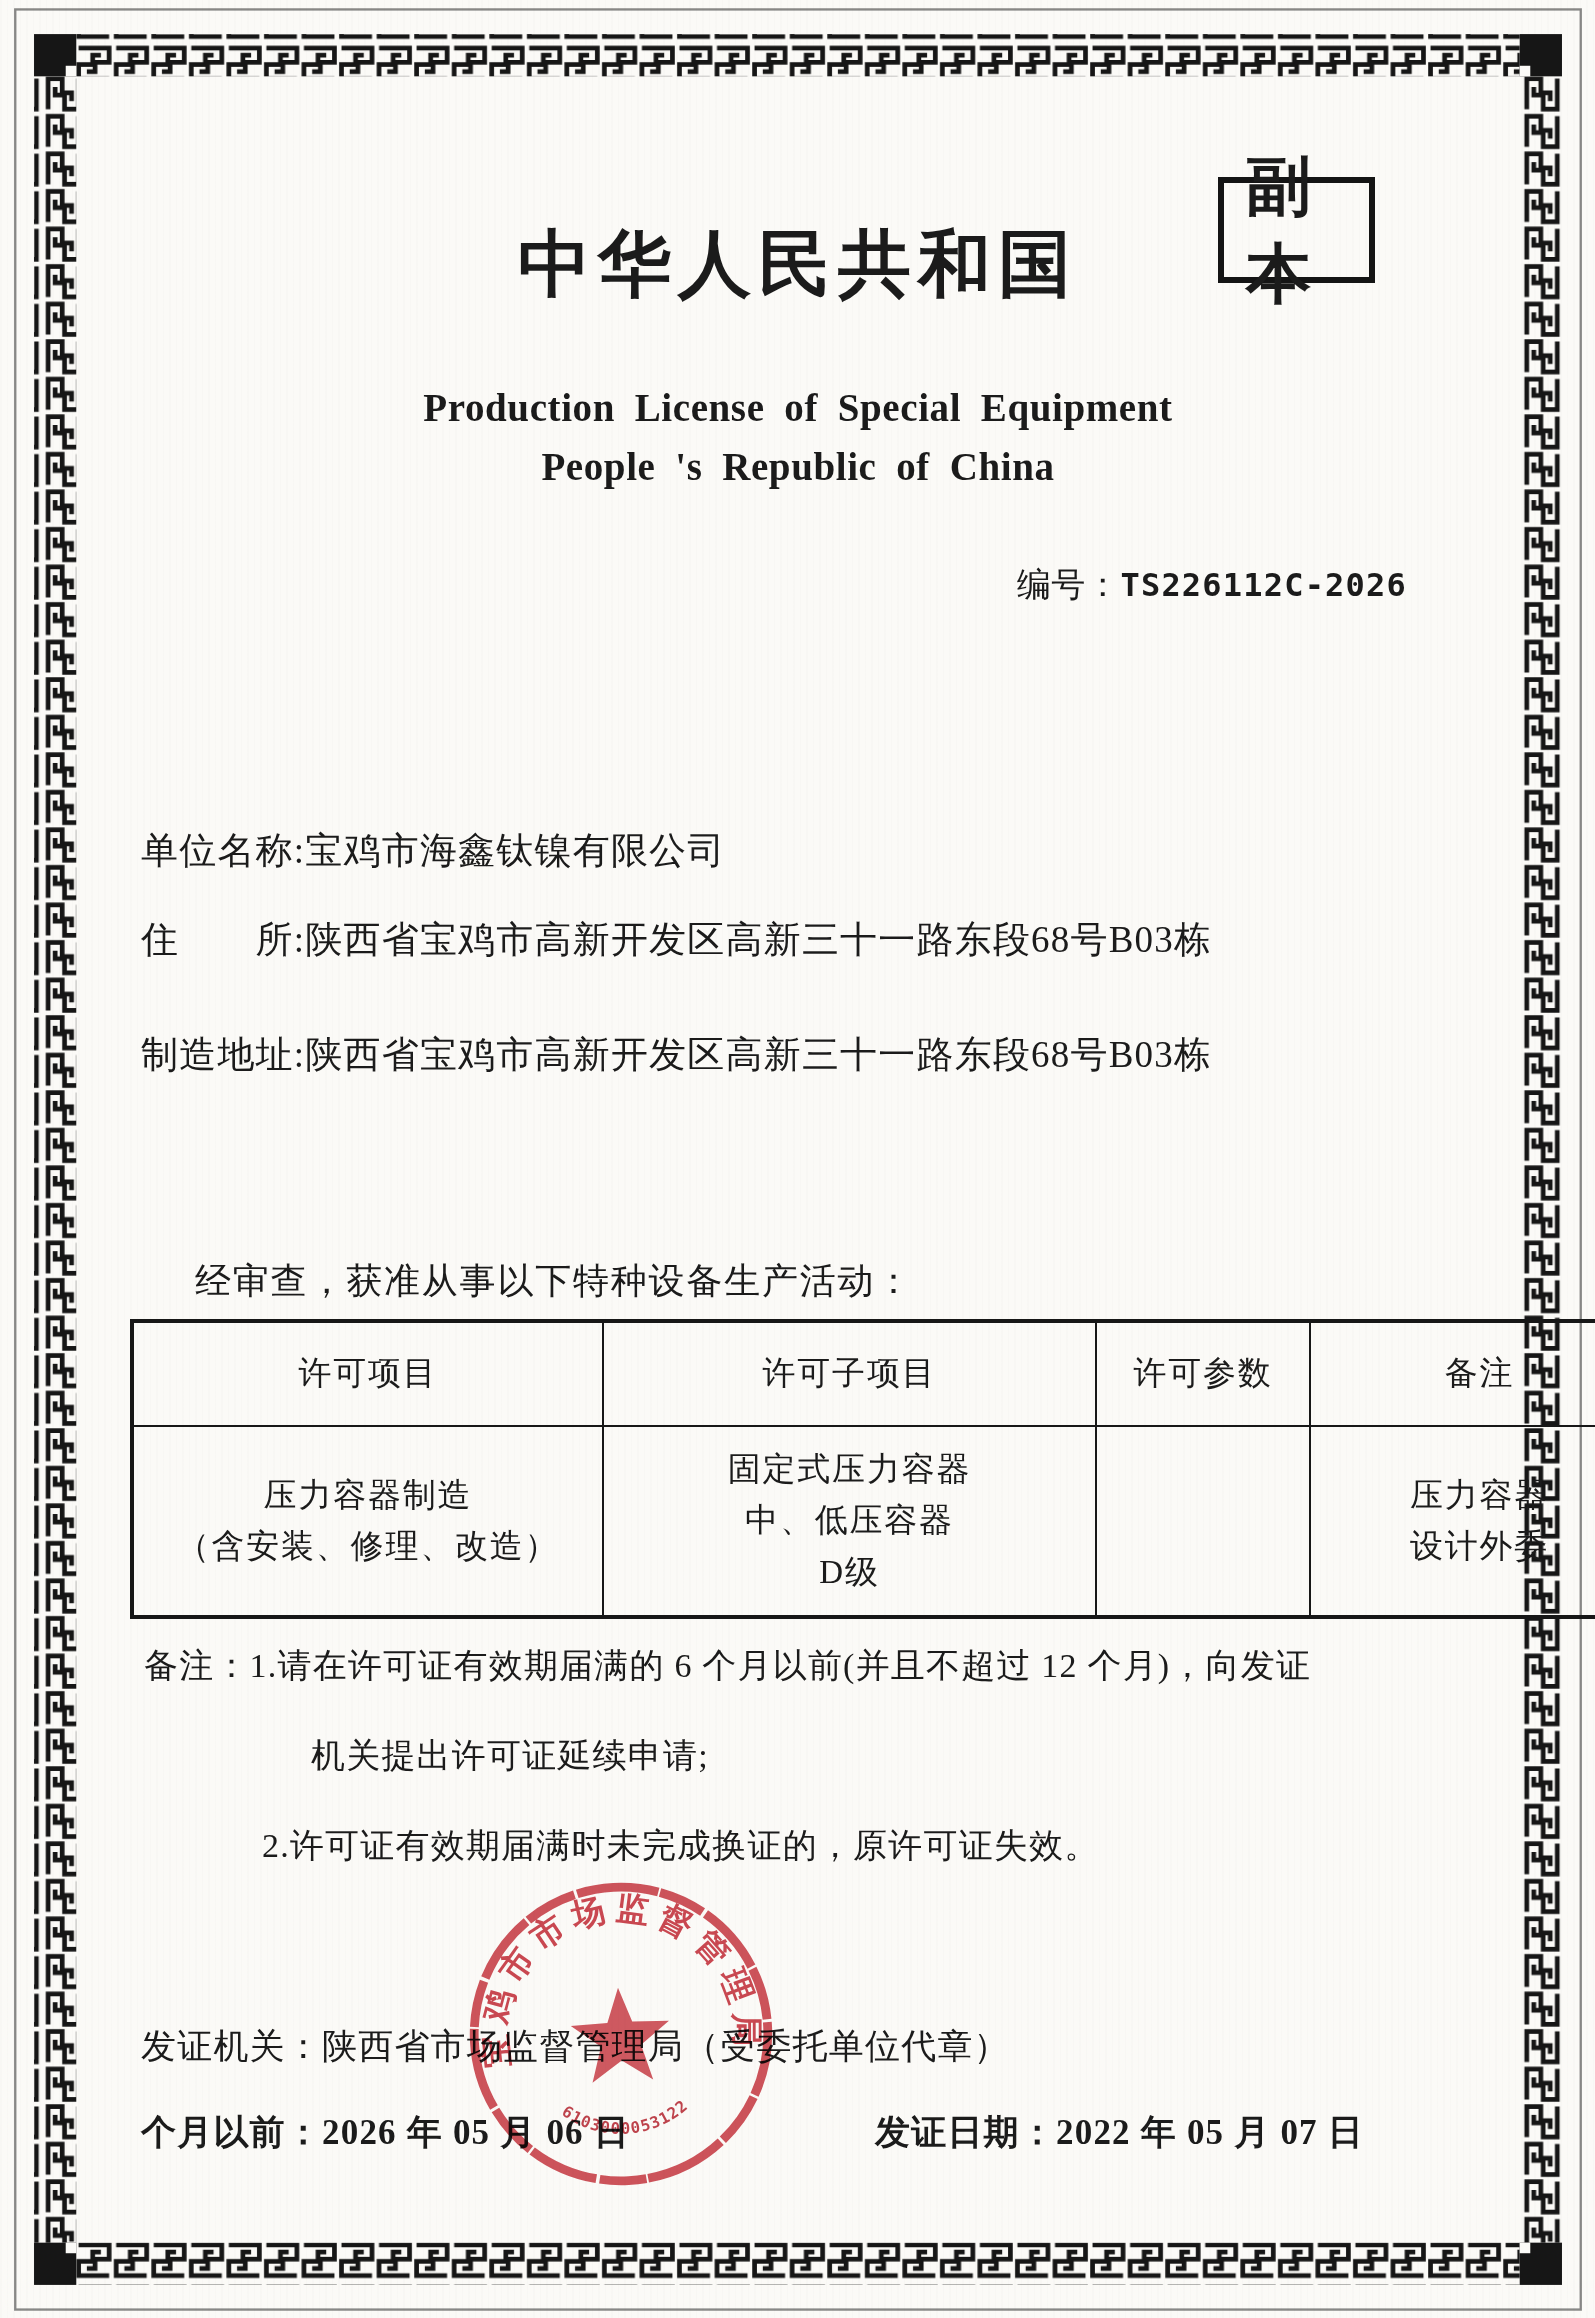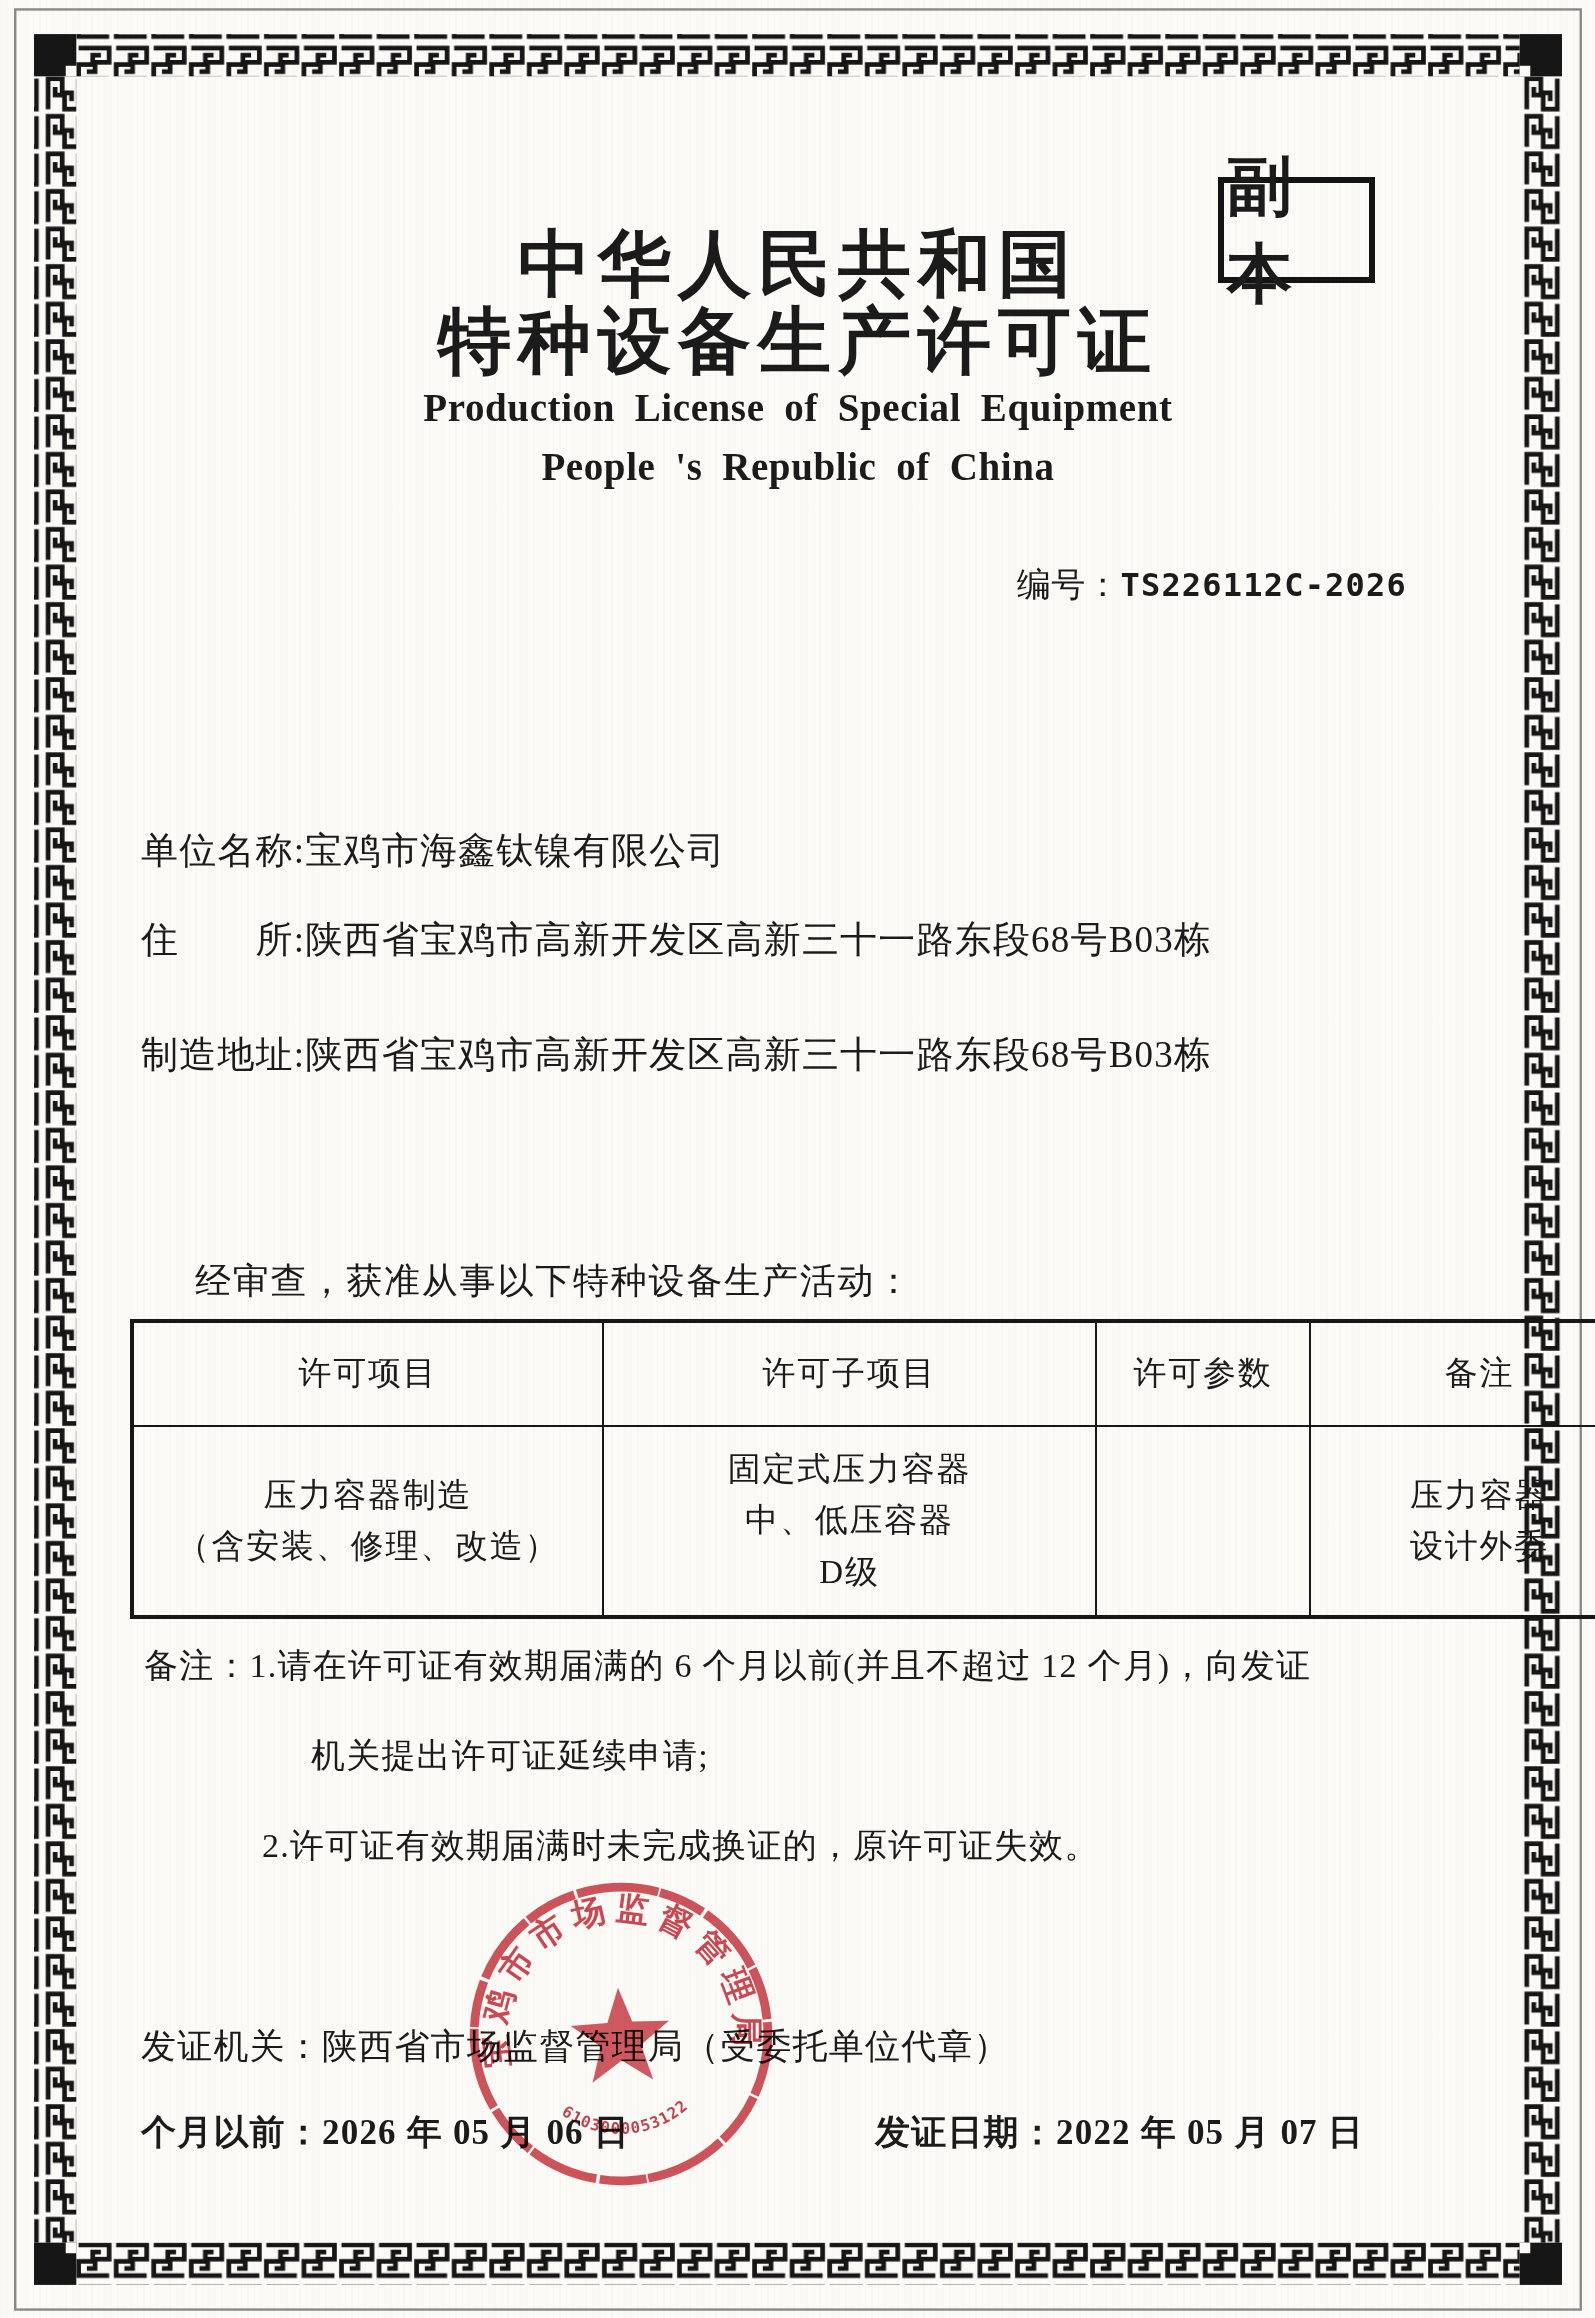--- a/index.html
+++ b/index.html
@@ -18,21 +18,21 @@
   .center{left:0;width:1596px;text-align:center;}
   
   .border-svg{position:absolute;left:0;top:0;}
   .mp{fill:none;stroke:#161616;stroke-width:8;}
   .thinframe{fill:none;stroke:#2a2a2a;stroke-width:4;opacity:.55;}
   
   .copybox{
     position:absolute;left:1218px;top:177px;width:157px;height:106px;
     border:6.5px solid #141414;box-sizing:border-box;
     display:flex;align-items:center;justify-content:center;
-    font-size:65px;font-weight:700;letter-spacing:10.6px;padding-left:3px;
+    font-size:65px;font-weight:700;letter-spacing:10.6px;padding-left:22px;
   }
   .title-cn{font-size:73px;font-weight:700;letter-spacing:7px;line-height:1;}
   .title-en{font-size:39px;font-weight:700;word-spacing:9.4px;letter-spacing:0.6px;line-height:1;}
   .license-no{font-size:34px;letter-spacing:0.6px;}
   .license-no .num{font-family:"DejaVu Sans Mono","Liberation Mono",monospace;font-size:32px;letter-spacing:1.2px;font-weight:600;}
   .fieldline{font-size:37px;letter-spacing:1.2px;}
   .intro{font-size:36px;letter-spacing:1.8px;}
   
   .tbl{
     position:absolute;left:130px;top:1319px;width:1522px;
@@ -89,21 +89,20 @@
       <rect x="112" y="3822" width="18" height="18" fill="#fbfaf7"></rect>
       <rect x="2590" y="3822" width="18" height="18" fill="#fbfaf7"></rect>
     </g>
   </svg>
 
   <div class="copybox">
     <span>副本</span>
   </div>
 
   <div class="abs center title-cn" style="top:228px">中华人民共和国</div>
-  <div class="abs center title-cn" style="top:305px">特种设备生产许可证</div>
   <div class="abs center title-en" style="top:388px">Production License of Special Equipment</div>
   <div class="abs center title-en" style="top:447px">People 's Republic of China</div>
 
   <div class="abs license-no" style="top:562px;right:189px;">
     <span>编号：</span><span class="num">TS226112C-2026</span>
   </div>
 
   <div class="abs fieldline" style="left:141px;top:826px">
     <span>单位名称:</span><span>宝鸡市海鑫钛镍有限公司</span>
   </div>

